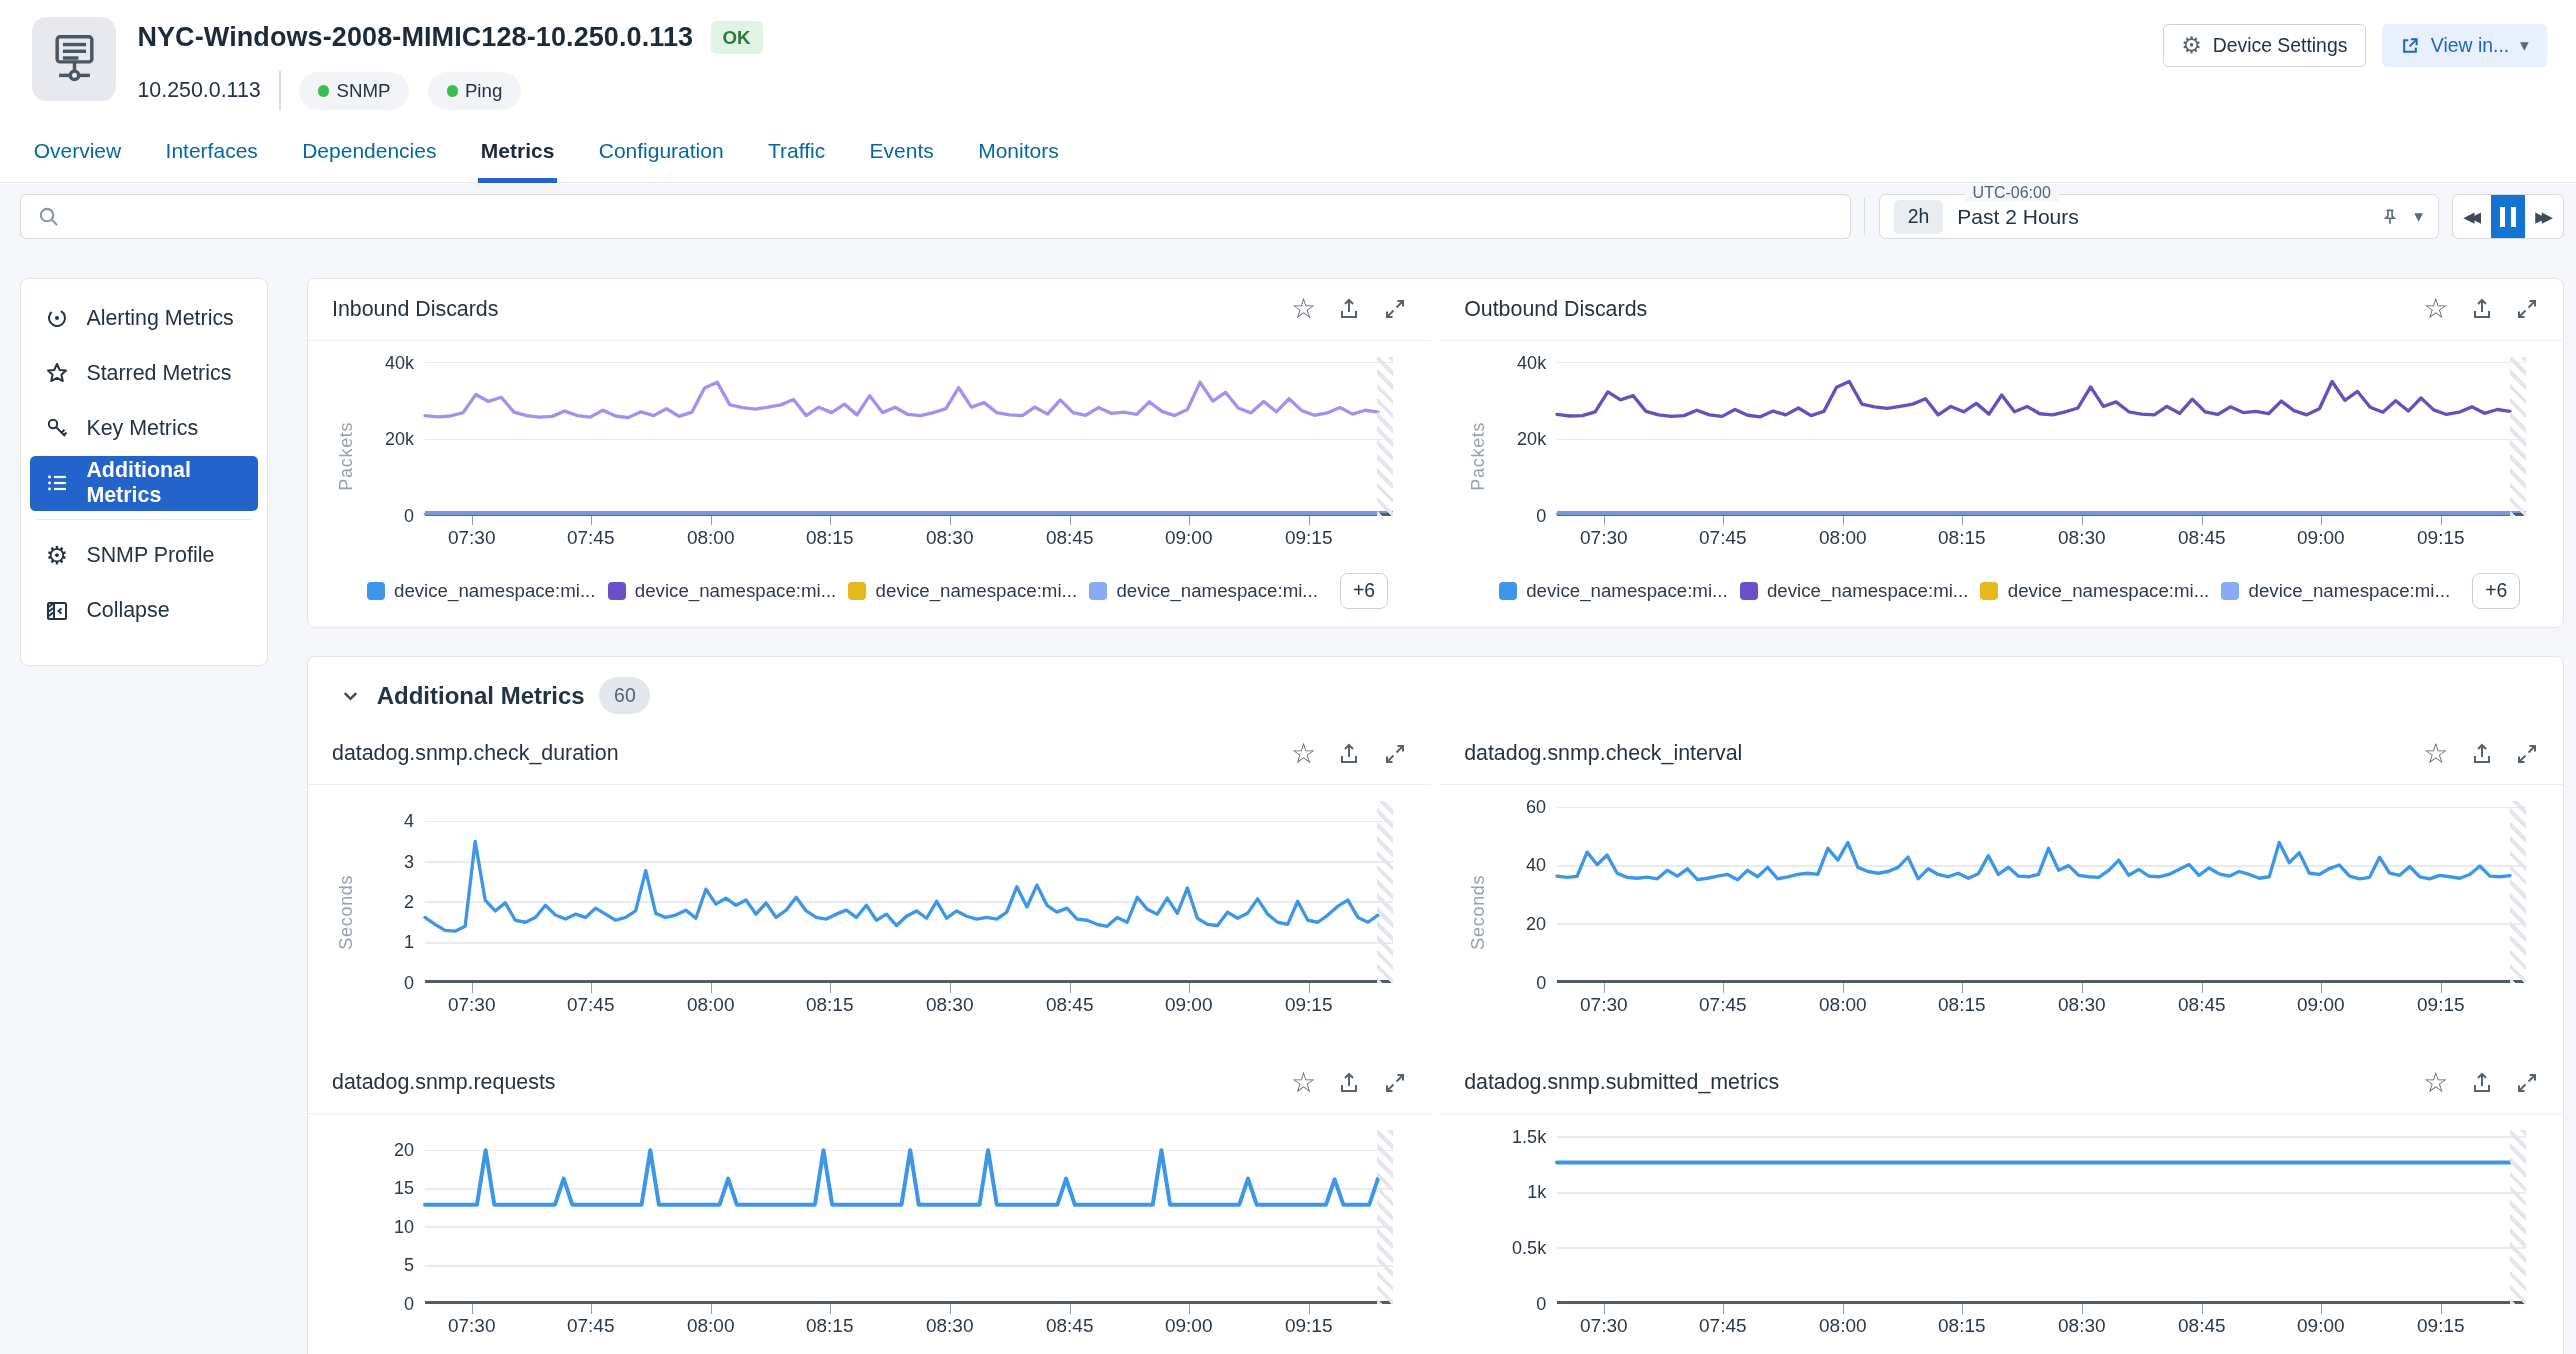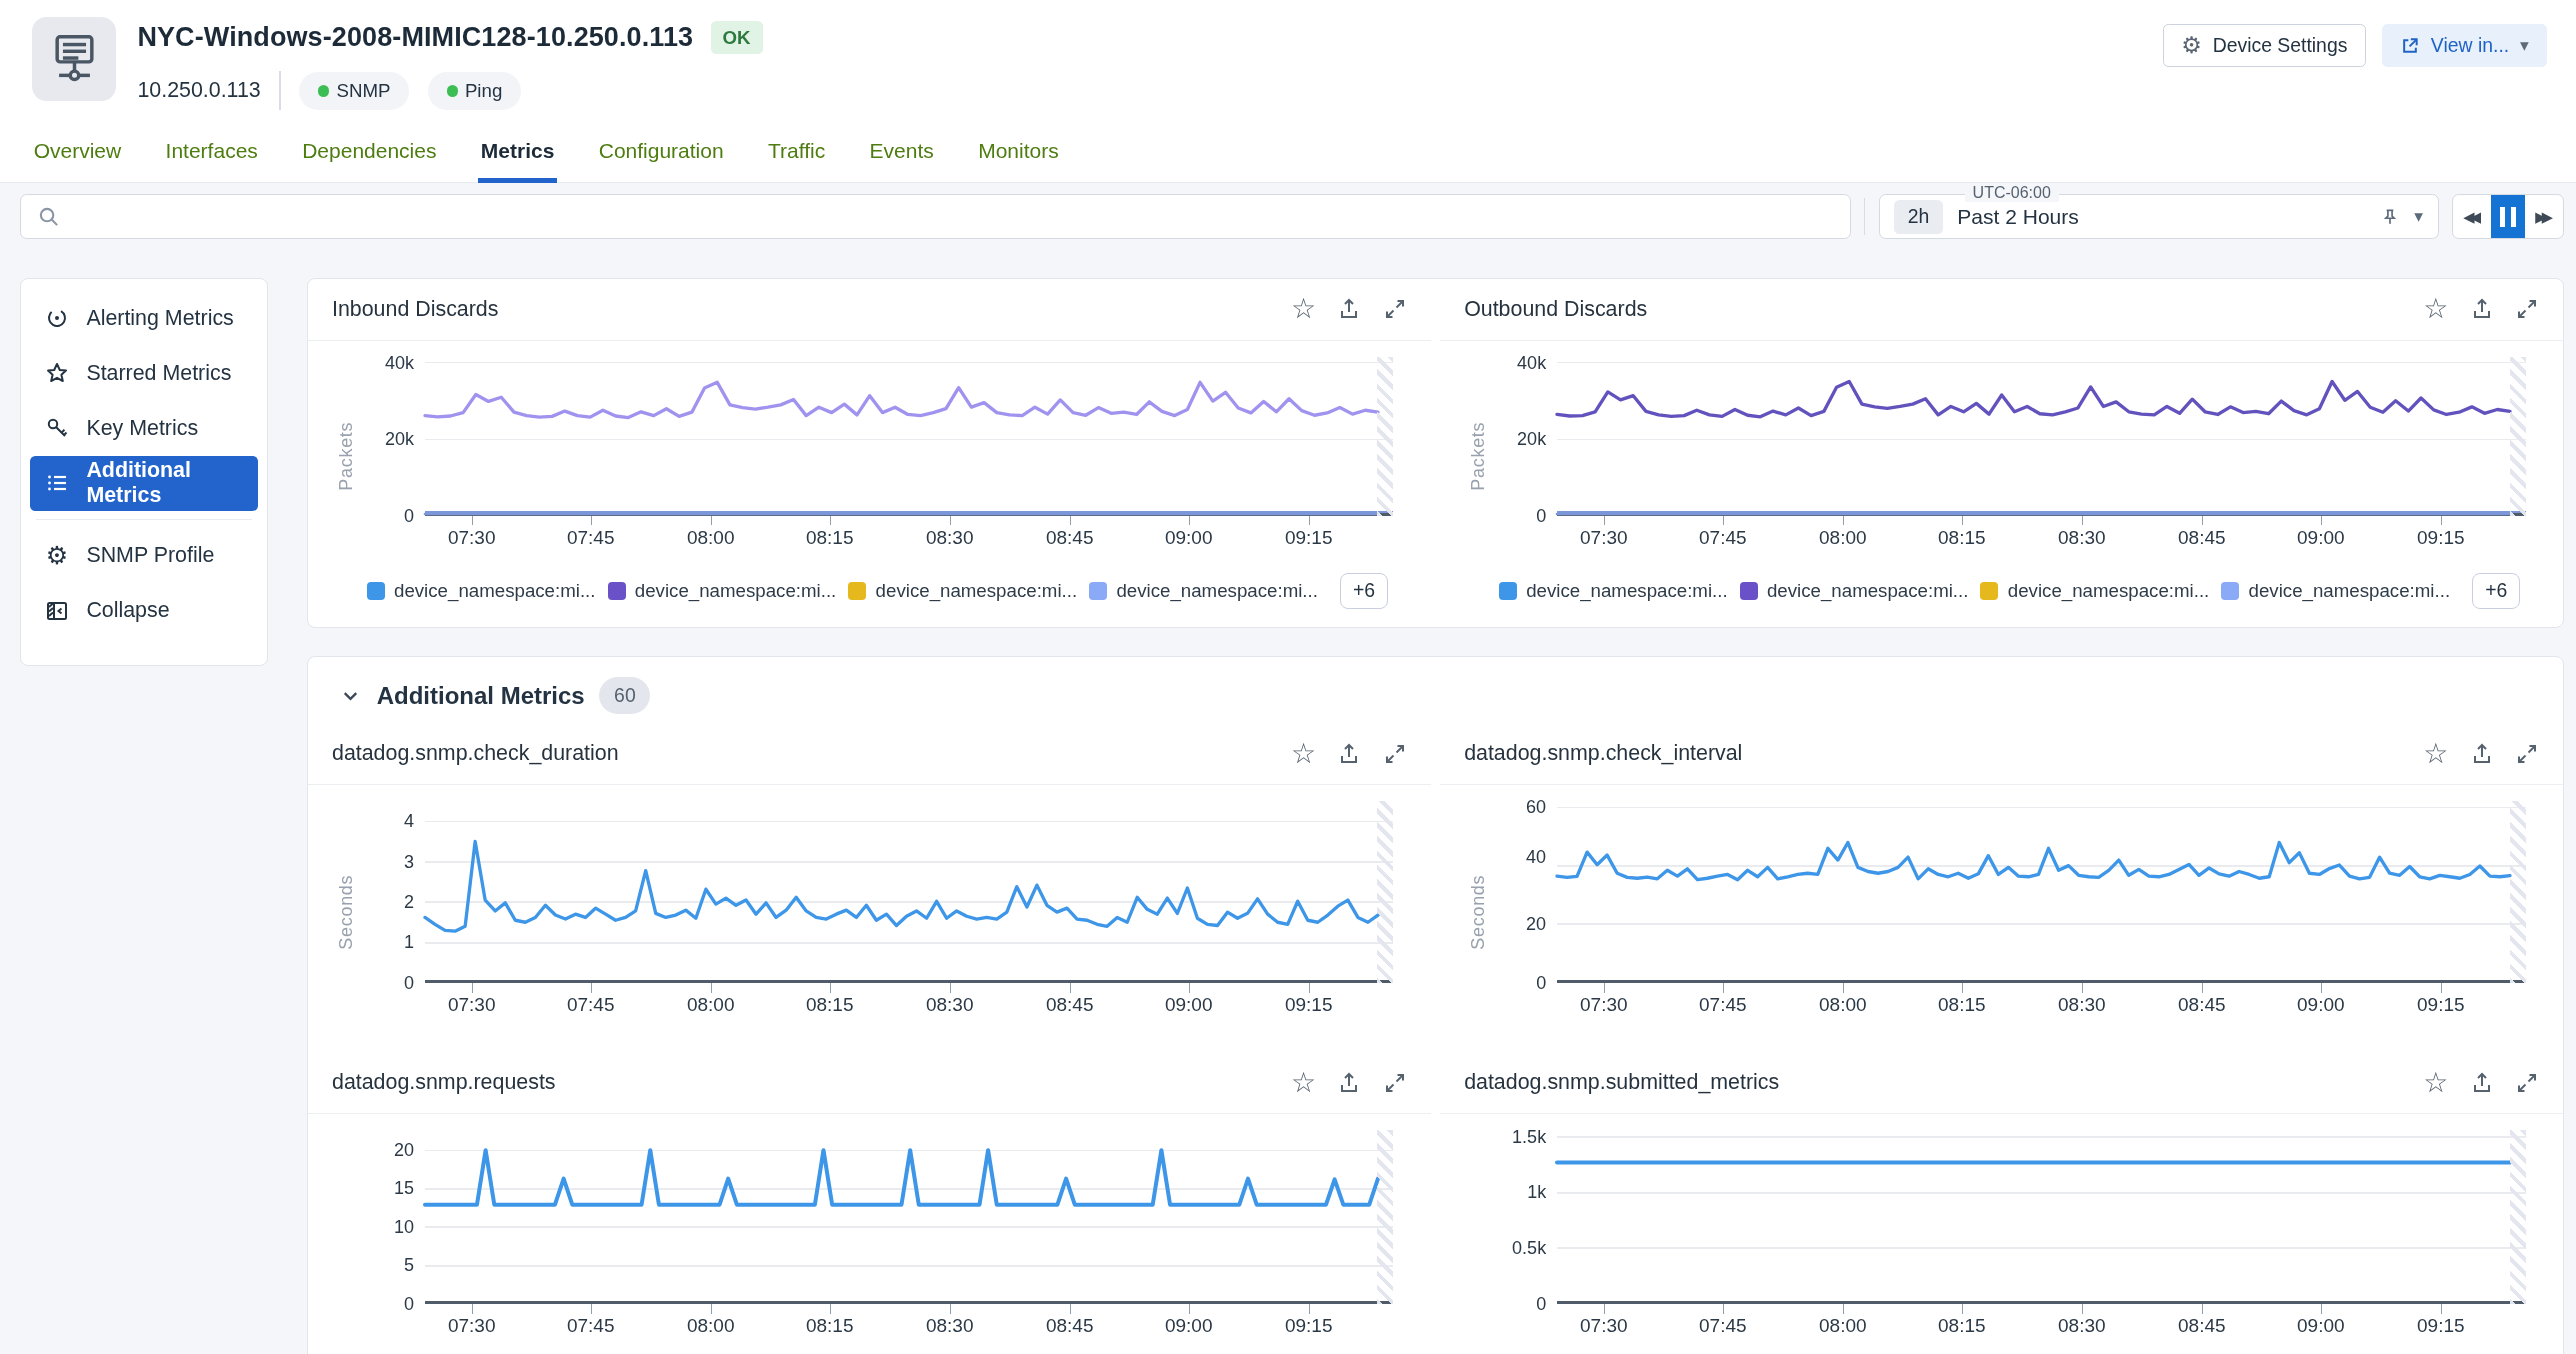--- a/index.html
+++ b/index.html
@@ -20,21 +20,21 @@
   .vdiv { width:1.3px; height:39px; background:#d9dde3; }
   .proto-pill { display:flex; align-items:center; gap:7px; background:#f3f4f8; border-radius:20px; padding:8px 18.7px; font-size:18.7px; color:#243342; }
   .dot { width:11.4px; height:11.4px; border-radius:50%; background:#3dbe54; }
   .head-actions { display:flex; gap:16px; align-items:center; margin-top:6.7px; }
   .btn { display:flex; align-items:center; gap:10.7px; font-size:19.4px; height:43px; padding:0 17.4px; border-radius:5.3px; cursor:pointer; white-space:nowrap; }
   .btn-outline { background:#fff; border:1.3px solid #cdd3dc; color:#243342; }
   .btn-soft { background:#e7f0fb; color:#2063c6; border:1.3px solid #e7f0fb; }
   .gear-glyph { font-size:23px; line-height:1; color:#5a6573; }
   
   .tabs { background:#fff; display:flex; gap:39px; padding:0 0 0 31px; border-bottom:1.3px solid #e8eaee; height:59px; align-items:flex-end; }
-  .tab { font-size:21px; color:#4d7c0f; padding:0 2.7px 18.7px 2.7px; position:relative; cursor:pointer; }
+  .tab { font-size:21px; color:#0369a1; padding:0 2.7px 18.7px 2.7px; position:relative; cursor:pointer; }
   .tab.active { color:#1d2b39; font-weight:bold; }
   .tab.active::after { content:""; position:absolute; left:0; right:0; bottom:-1.3px; height:5.3px; background:#2264cc; }
   
   .toolbar { height:68px; display:flex; align-items:center; padding:0 12px 0 20px; gap:13.4px; }
   .search-box { flex:1; height:45px; background:#fff; border:1.3px solid #d5dae1; border-radius:6.7px; display:flex; align-items:center; padding:0 16px; gap:12px; }
   .search-box input { border:none; outline:none; flex:1; font-size:20px; color:#243342; font-family:"Liberation Sans",sans-serif; background:transparent; }
   .search-box input::placeholder { color:#97a1b1; }
   .tb-div { width:1.3px; height:37px; background:#d9dde3; }
   .time-box { position:relative; width:560px; height:45px; background:#fff; border:1.3px solid #d5dae1; border-radius:6.7px; display:flex; align-items:center; padding:0 14.7px; gap:14.7px; }
   .tz-label { position:absolute; top:-11.4px; left:85px; background:#f5f6f9; padding:0 8px; font-size:16px; color:#566270; }
@@ -500,21 +500,21 @@
                   <line x1="4" y1="20" x2="10.5" y2="13.5"></line>
                 </svg>
             </div>
           </div>
           <div class="panel-divider"></div>
           <div class="chart">
             <div class="ylab">Seconds</div>
             <div class="chart-main">
               <div class="yticks">
                   <div class="ytick" style="top: 5.9px;">60</div>
-                  <div class="ytick" style="top: 56px;">40</div>
+                  <div class="ytick" style="top: 64px;">40</div>
                   <div class="ytick" style="top: 123px;">20</div>
                   <div class="ytick" style="top: 182px;">0</div>
                 </div>
               <div class="plotwrap">
                 <div class="plot plot-b">
                     <div class="gridline" style="top: 5.2px;"></div>
                     <div class="gridline" style="top: 64px;"></div>
                     <div class="gridline" style="top: 122px;"></div>
                     <div class="axisline"></div>
                     <svg width="969" height="182" viewBox="0 0 1451 272">

